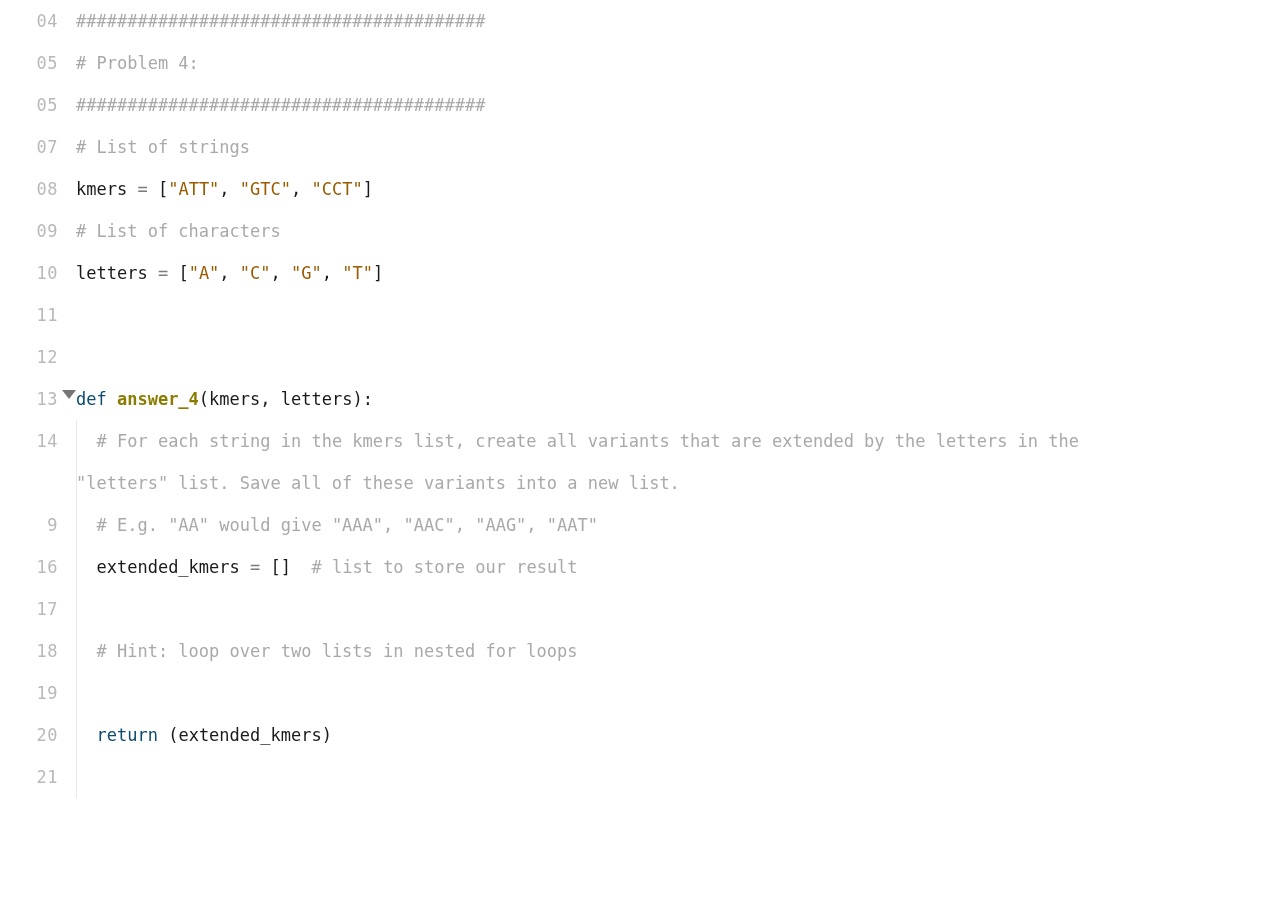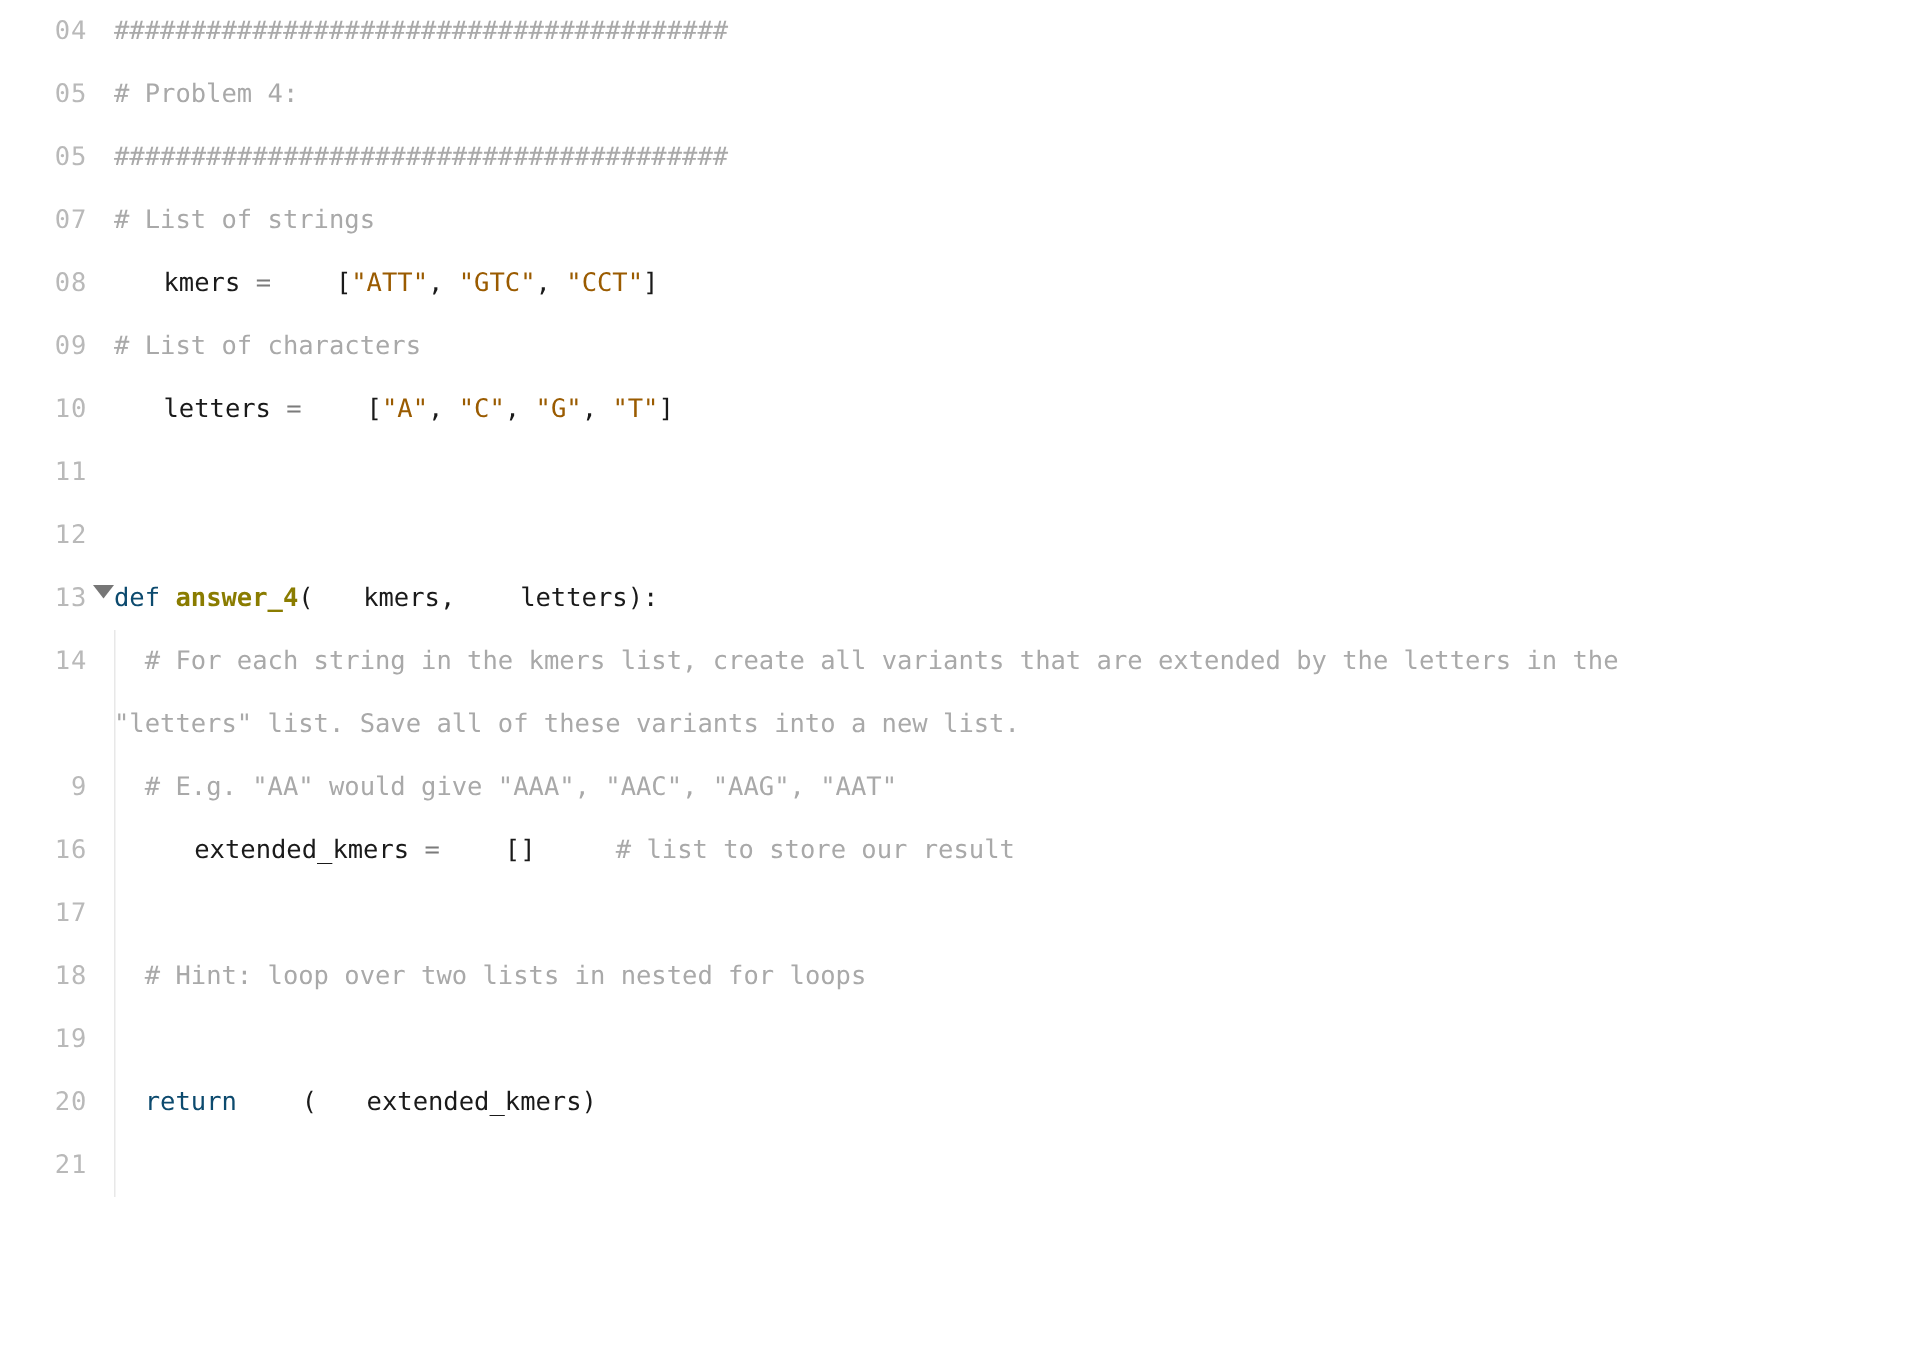--- a/index.html
+++ b/index.html
@@ -44,21 +44,21 @@
     position:absolute;
     left:14px;
     top:0;bottom:0;
     border-left:1px solid #e8e8e8;
   }
   .tok-comment{color:#a9a9a9;}
   .tok-kw{color:#0c4a6e;}
   .tok-op{color:#7b7b7b;}
   .tok-str{color:#9a5b00;}
   .tok-fn{color:#8a7c00;font-weight:bold;}
-  .tok-id{color:#1a1a1a;margin-left:33px;}
+  .tok-id{color:#1a1a1a;}
   .tok-punc{color:#1a1a1a;}
 </style>
 </head>
 <body>
 
 <div class="editor" id="editor-root">
     <div class="row">
       <div class="gutter">04</div>
       <div class="code"><span class="tok-comment">########################################</span></div>
     </div>

